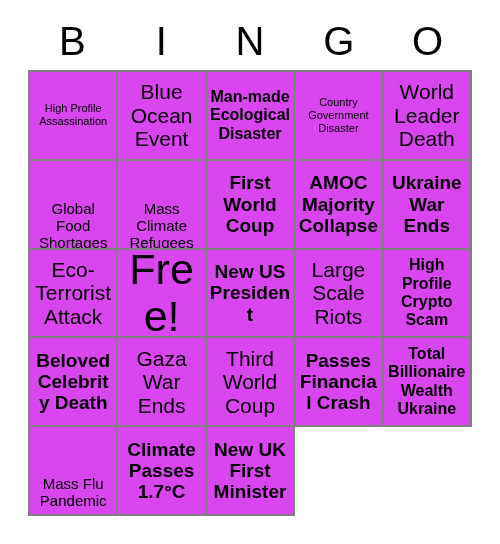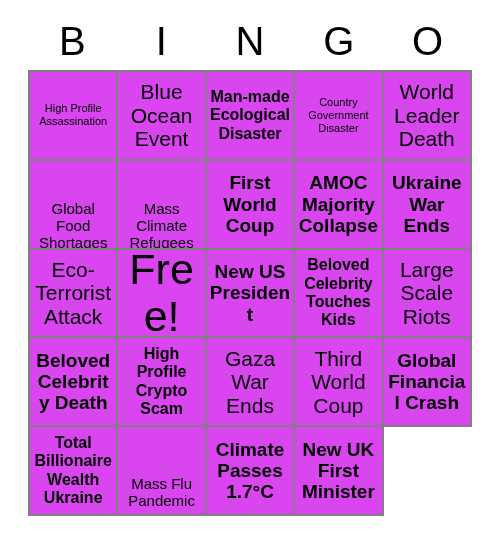--- a/index.html
+++ b/index.html
@@ -134,40 +134,37 @@
       </div>
       <div class="bingo-cell size-xl">
         <span class="cell-text">Eco-Terrorist Attack</span>
       </div>
       <div class="bingo-cell size-free">
         <span class="cell-text">Free!</span>
       </div>
       <div class="bingo-cell size-lg">
         <span class="cell-text">New US President</span>
       </div>
-      <div class="bingo-cell size-sm">
-        <span class="cell-text">Beloved Celebrity Touches Kids</span>
-      </div>
       <div class="bingo-cell size-xl">
         <span class="cell-text">Large Scale Riots</span>
       </div>
+      <div class="bingo-cell size-sm">
+        <span class="cell-text">High Profile Crypto Scam</span>
+      </div>
       <div class="bingo-cell size-lg">
         <span class="cell-text">Beloved Celebrity Death</span>
-      </div>
-      <div class="bingo-cell size-sm">
-        <span class="cell-text">High Profile Crypto Scam</span>
       </div>
       <div class="bingo-cell size-xl">
         <span class="cell-text">Gaza War Ends</span>
       </div>
       <div class="bingo-cell size-xl">
         <span class="cell-text">Third World Coup</span>
       </div>
       <div class="bingo-cell size-lg">
-        <span class="cell-text">Global Financial Crash</span>
+        <span class="cell-text">Passes Financial Crash</span>
       </div>
       <div class="bingo-cell size-sm">
         <span class="cell-text">Total Billionaire Wealth Ukraine</span>
       </div>
       <div class="bingo-cell size-md">
         <span class="cell-text">Mass Flu Pandemic</span>
       </div>
       <div class="bingo-cell size-lg">
         <span class="cell-text">Climate Passes 1.7°C</span>
       </div>

